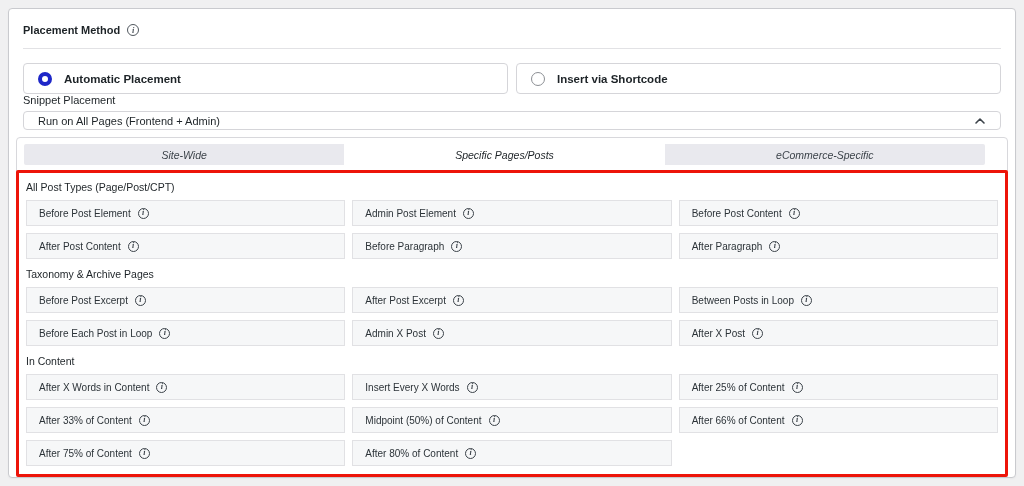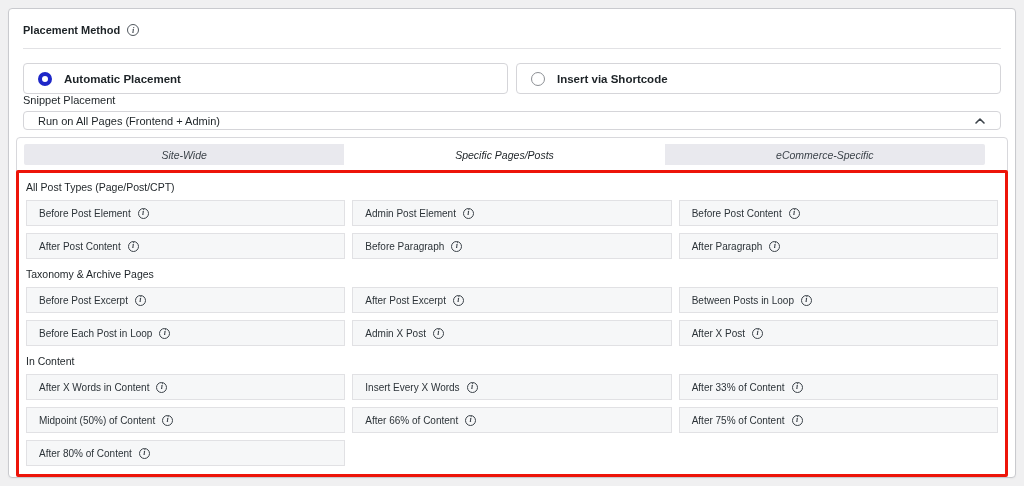--- a/index.html
+++ b/index.html
@@ -196,20 +196,24 @@
         <div class="grid">
           <div class="cell">
             <span class="cell-label">After X Words in Content</span>
             <span class="info-icon"></span>
           </div>
           <div class="cell">
             <span class="cell-label">Insert Every X Words</span>
             <span class="info-icon"></span>
           </div>
           <div class="cell">
+            <span class="cell-label">After 25% of Content</span>
+            <span class="info-icon"></span>
+          </div>
+          <div class="cell">
             <span class="cell-label">After 33% of Content</span>
             <span class="info-icon"></span>
           </div>
           <div class="cell">
             <span class="cell-label">Midpoint (50%) of Content</span>
             <span class="info-icon"></span>
           </div>
           <div class="cell">
             <span class="cell-label">After 66% of Content</span>
             <span class="info-icon"></span>

